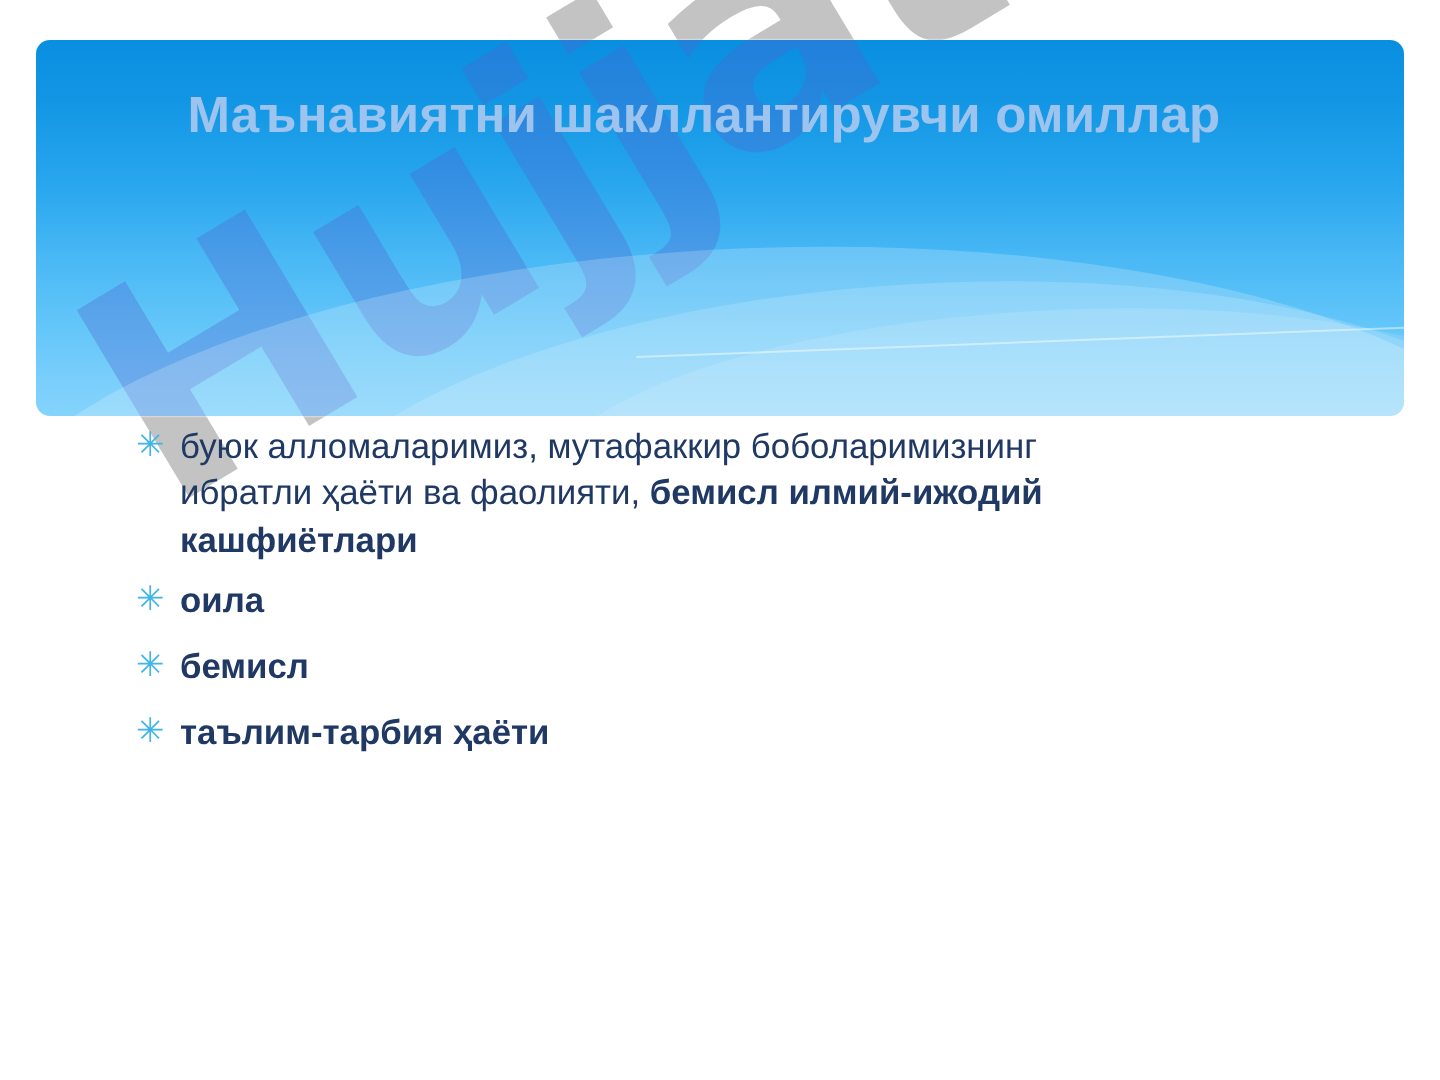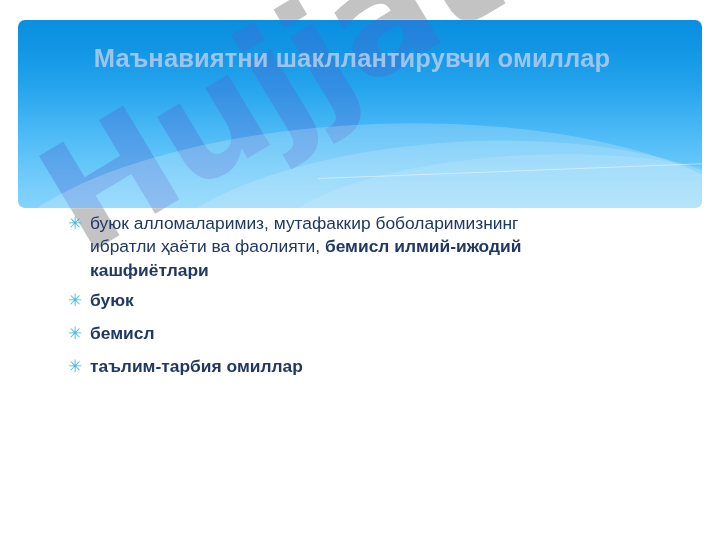--- a/index.html
+++ b/index.html
@@ -215,28 +215,28 @@
 
   <div id="body-list">
 
     <div class="bullet-row" id="row-1">
       <span class="bullet-marker">✳</span>
       <span class="bullet-text"><span>буюк алломаларимиз, мутафаккир боболаримизнинг ибратли ҳаёти ва фаолияти, </span><b>бемисл илмий-ижодий кашфиётлари</b></span>
     </div>
 
     <div class="bullet-row" id="row-2">
       <span class="bullet-marker">✳</span>
-      <span class="bullet-text bold">буюк</span>
+      <span class="bullet-text bold">оила</span>
     </div>
 
     <div class="bullet-row" id="row-3">
       <span class="bullet-marker">✳</span>
       <span class="bullet-text bold">бемисл</span>
     </div>
 
     <div class="bullet-row" id="row-4">
       <span class="bullet-marker">✳</span>
-      <span class="bullet-text bold">таълим-тарбия омиллар</span>
+      <span class="bullet-text bold">таълим-тарбия ҳаёти</span>
     </div>
 
   </div>
 
 </div>
 
 </body></html>

